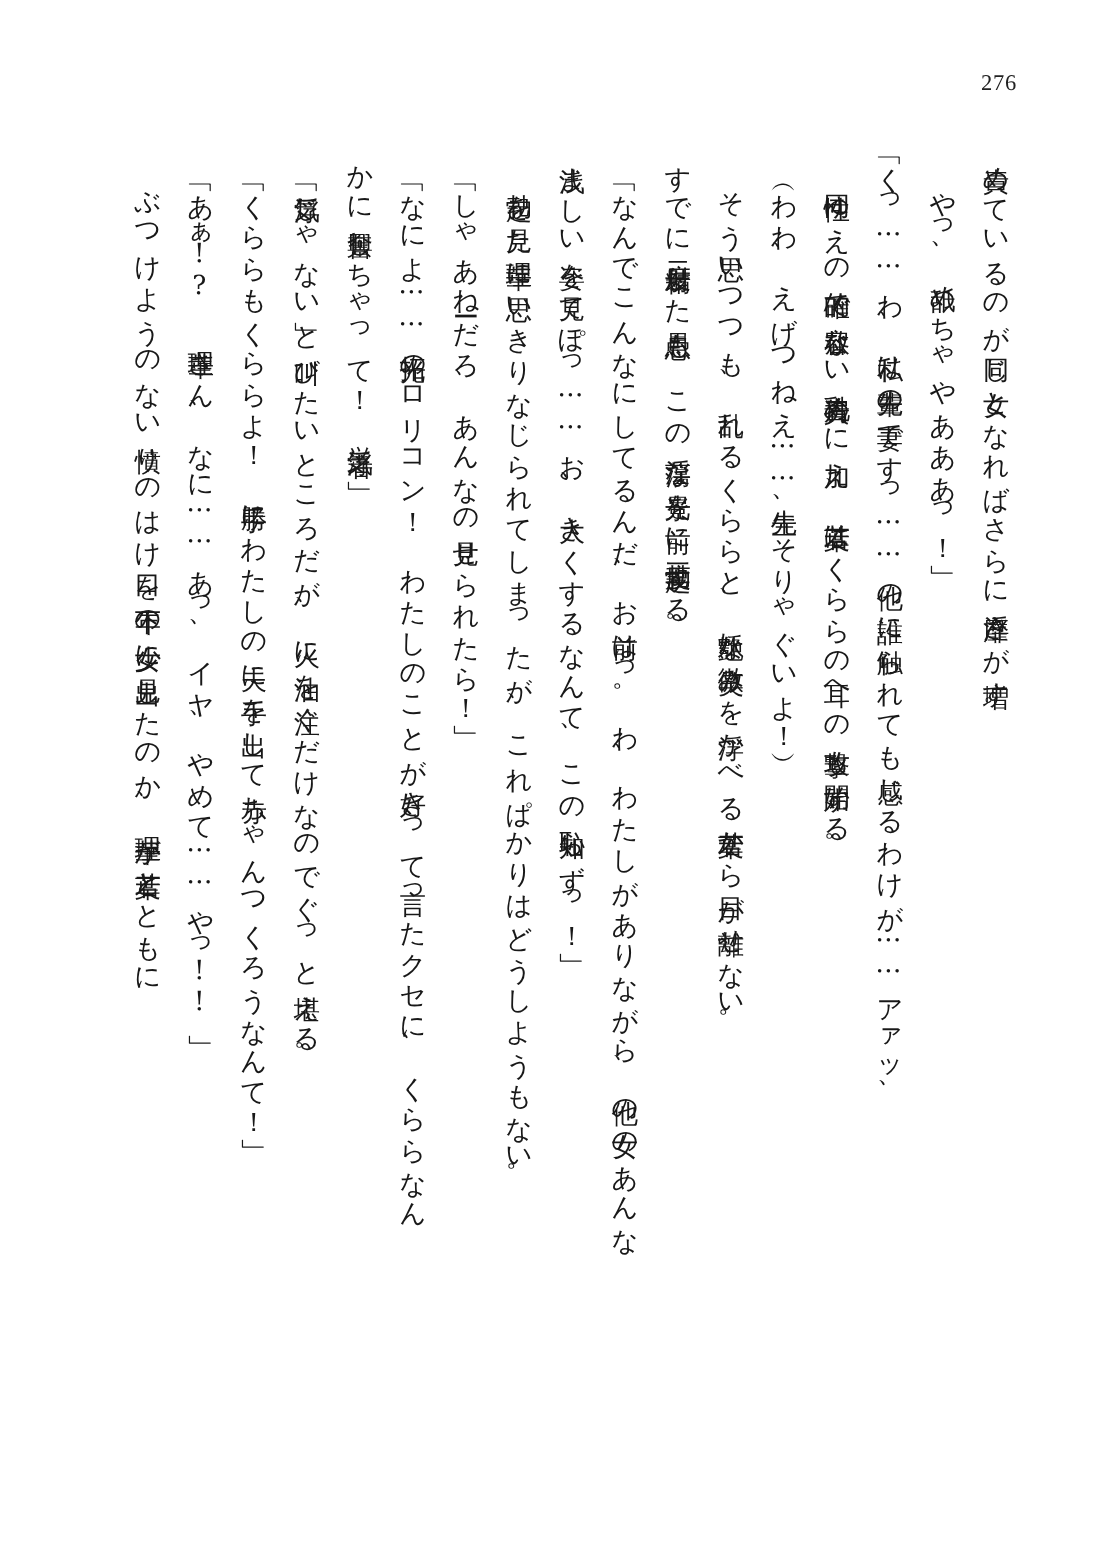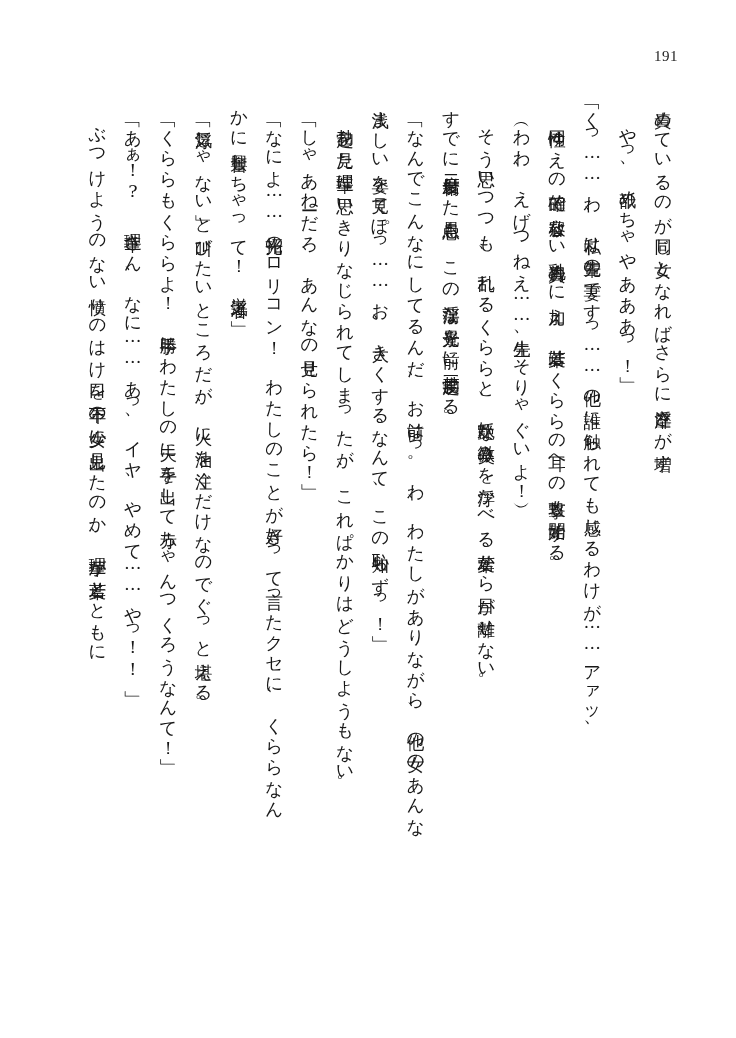--- a/index.html
+++ b/index.html
@@ -56,21 +56,21 @@
   }
   .text-body p.indent {
     text-indent: 1em;
   }
 </style>
 </head>
 <body>
 
 <div class="page">
 
-  <div class="page-number">191</div>
+  <div class="page-number">276</div>
 
   <div class="text-body">
     <p>責めているのが同じ女となればさらに淫靡さが増す。</p>
     <p class="indent">やっ、舐めちゃやあああっ！」</p>
     <p>「くっ……わ、私は先輩の妻ですっ……他の誰に触られても感じるわけが……アァッ、</p>
     <p class="indent">同性ゆえの的確で容赦ない乳房責めに加え、若葉はくららの耳への攻撃も開始する。</p>
     <p class="indent">（わわ、えげつねえ……先生、そりゃぐいよ！）</p>
     <p class="indent">そう思いつつも、乱れるくららと、妖艶な微笑みを浮かべる若葉から目が離せない。</p>
     <p>すでに二度射精した愚息も、この淫蕩な光景を前に三度勃起する。</p>
     <p class="indent">「なんでこんなにしてるんだ、お前はっ。わ、わたしがありながら、他の女のあんな</p>

